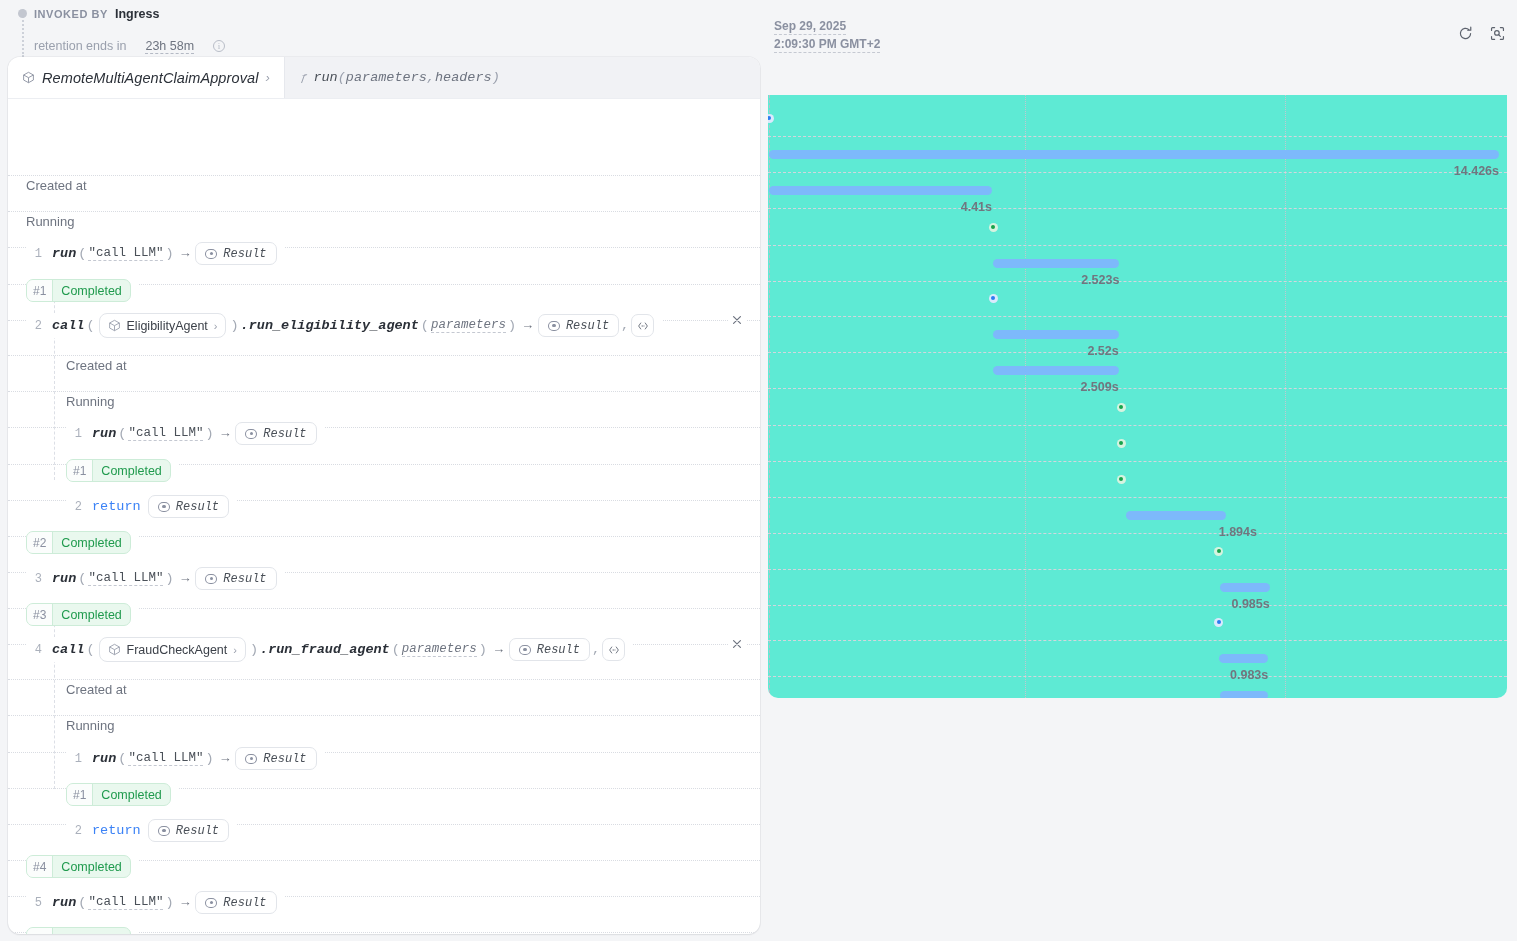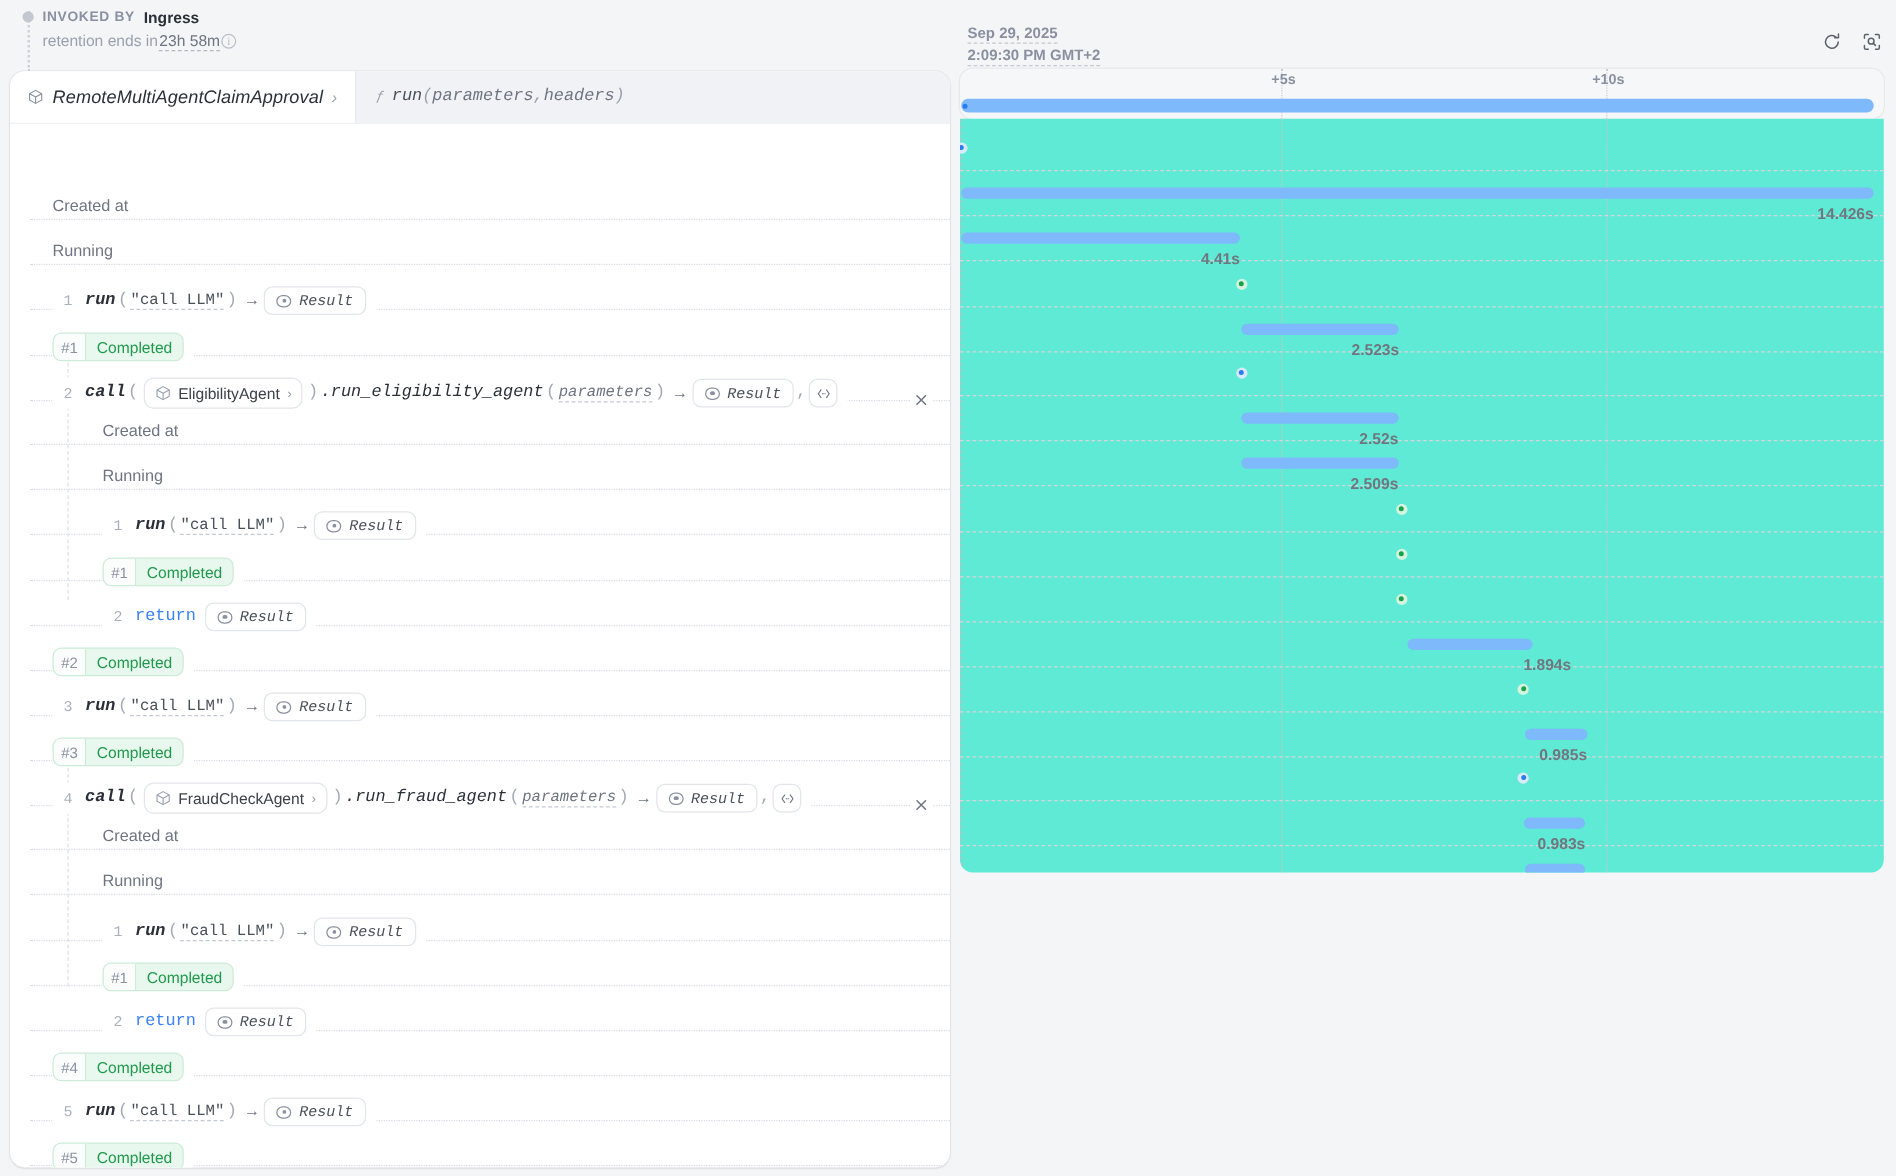--- a/index.html
+++ b/index.html
@@ -13,21 +13,21 @@
   }
   .app { position:relative; width:1517px; height:941px; }
 
   
   .left { position:absolute; left:0; top:0; width:768px; height:941px; }
 
   .invoked { position:absolute; left:34px; top:5px; }
   .invoked-line1 { display:flex; align-items:center; gap:7px; height:18px; }
   .ib-label { font-size:11px; letter-spacing:.55px; color:#8a90a0; font-weight:700; }
   .ib-value { font-size:12.5px; color:#2b3038; font-weight:600; }
-  .invoked-line2 { display:flex; align-items:center; gap:1px; height:20px; margin-top:0; }
+  .invoked-line2 { display:flex; align-items:center; gap:19px; height:20px; margin-top:13px; }
   .ret-txt { font-size:12.5px; color:#9aa0ad; }
   .ret-time { font-size:12.5px; color:#6e7480; border-bottom:1px dashed #b4b9c4; }
   .info-i {
     width:12px;height:12px;border:1px solid #b9bec8;border-radius:50%;
     font-size:9px;line-height:10px;text-align:center;color:#b9bec8;
     font-family:"Liberation Serif",serif;
   }
   .spine { position:absolute; left:22px; top:9px; width:1px; height:48px;
            border-left:2px dotted #cdd1d9; }
   .spine-dot { position:absolute; left:18px; top:9px; width:9px; height:9px;
@@ -52,21 +52,21 @@
     flex:1; background:#f1f2f5; display:flex; align-items:center; gap:6px;
     padding-left:16px; border-left:1px solid #e6e8ed;
   }
   .fn-f { font-family:"Liberation Mono", monospace; font-size:11px; color:#9aa0ad; font-style:italic; }
   .fn-sig { font-family:"Liberation Mono", monospace; font-size:13.5px; color:#4a5058; font-style:italic; }
   .fn-sig .pal { color:#9aa0ad; font-style:italic; }
   .fn-sig .arg { color:#6e7480; font-style:italic; }
   .card-head-rule { position:absolute; left:0; right:0; top:41px; height:1px; background:#eceef2; }
 
   .rows { position:absolute; left:0; top:42px; right:0; bottom:0; }
-  .row { position:absolute; left:16px; right:0; height:36px; display:flex; align-items:flex-start; }
+  .row { position:absolute; left:0; right:0; height:36px; display:flex; align-items:flex-end; }
   .row .dots {
     position:absolute; right:0; left:0; top:50%; height:1px;
     border-top:1px dotted #d9dce2; z-index:0;
   }
   .row > .cell { position:relative; z-index:1; display:flex; align-items:center; background:#fff; }
   .cell.pad-r { padding-right:8px; }
 
   .ln { width:16px; text-align:right; font-family:"Liberation Mono",monospace;
         font-size:12px; color:#aab0bb; margin-right:10px; }
 
@@ -75,21 +75,21 @@
   .kw-run { font-family:"Liberation Mono",monospace; font-size:13.5px; color:#2b3038;
             font-weight:700; font-style:italic; }
   .kw-call { font-family:"Liberation Mono",monospace; font-size:13.5px; color:#2b3038;
              font-weight:700; font-style:italic; }
   .kw-return { font-family:"Liberation Mono",monospace; font-size:13.5px; color:#3b82f6; }
   .punc { font-family:"Liberation Mono",monospace; font-size:13.5px; color:#a3a9b4; padding:0 2px; }
   .str { font-family:"Liberation Mono",monospace; font-size:12.5px; color:#4a5058;
          border-bottom:1px dashed #c4c8d1; }
   .arrow { font-family:"Liberation Mono",monospace; font-size:13px; color:#6e7480; padding:0 6px; }
   .method { font-family:"Liberation Mono",monospace; font-size:13.5px; color:#2b3038;
-            font-weight:400; font-style:italic; }
+            font-weight:700; font-style:italic; }
   .param { font-family:"Liberation Mono",monospace; font-size:12.5px; color:#6e7480;
            font-style:italic; border-bottom:1px dashed #c4c8d1; }
 
   .chip {
     display:inline-flex; align-items:center; gap:6px; height:23px; padding:0 9px;
     border:1px solid #e2e5ea; border-radius:7px; background:#fff;
   }
   .chip-eye { width:12px;height:12px; position:relative; }
   .chip-eye::before{content:"";position:absolute;inset:1px 0;border:1.2px solid #8a90a0;border-radius:50% / 58%;}
   .chip-eye::after{content:"";position:absolute;left:4.2px;top:4.2px;width:3.6px;height:3.6px;border-radius:50%;background:#8a90a0;}
@@ -508,30 +508,20 @@
             <path d="M13.4 3h2.4A1.2 1.2 0 0 1 17 4.2v2.3"></path>
             <path d="M17 13.5v2.3a1.2 1.2 0 0 1-1.2 1.2h-2.4"></path>
             <path d="M6.6 17H4.2A1.2 1.2 0 0 1 3 15.8v-2.3"></path>
             <circle cx="9.3" cy="9.3" r="2.7"></circle>
             <path d="M11.4 11.4 13.3 13.3"></path>
           </g>
         </svg>
       </div>
     </div>
 
-    <div class="tl-card">
-      <div class="tl-tick" id="tick5" style="left: 256.865px;">
-          <span>+5s</span>
-        </div>
-      <div class="tl-tick" id="tick10" style="left: 516.745px;">
-          <span>+10s</span>
-        </div>
-      <div class="tl-overall" id="tlOverall" style="left: 1px; width: 730px;"></div>
-      <div class="tl-overall-dot" id="tlOverallDot" style="left: 2px;"></div>
-    </div>
 
     <div class="grid" id="gridHost">
         <div class="vline start" style="left: 1px;"></div>
         <div class="vline" style="left: 256.865px;"></div>
         <div class="vline" style="left: 516.745px;"></div>
         <div class="hline" style="top: 41px;"></div>
         <div class="pt blue" style="left: -3.5px; top: 18.5px;">
           <i></i>
         </div>
         <div class="hline" style="top: 77px;"></div>

